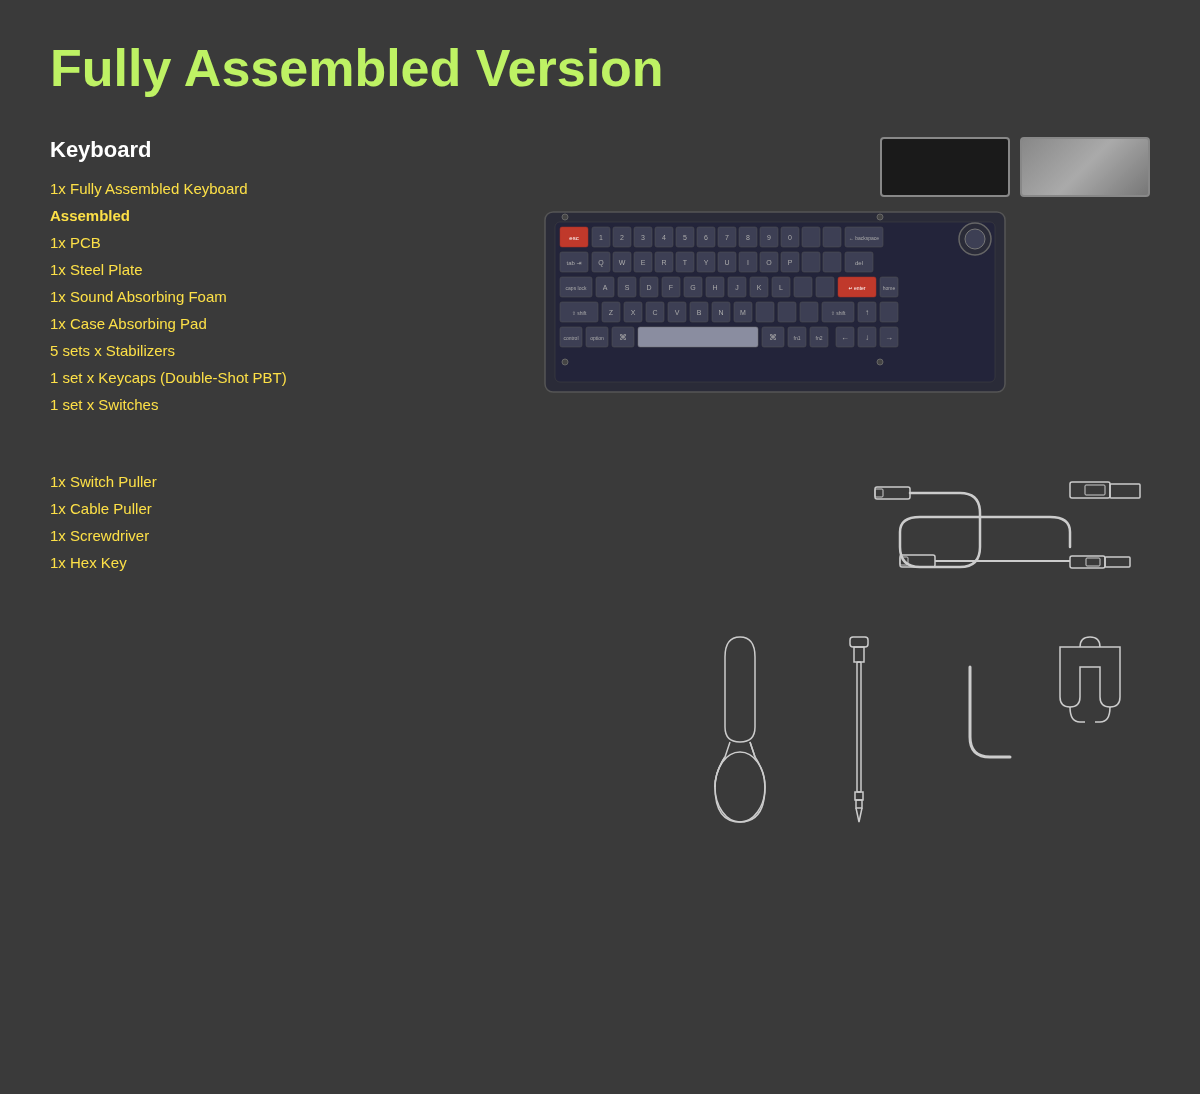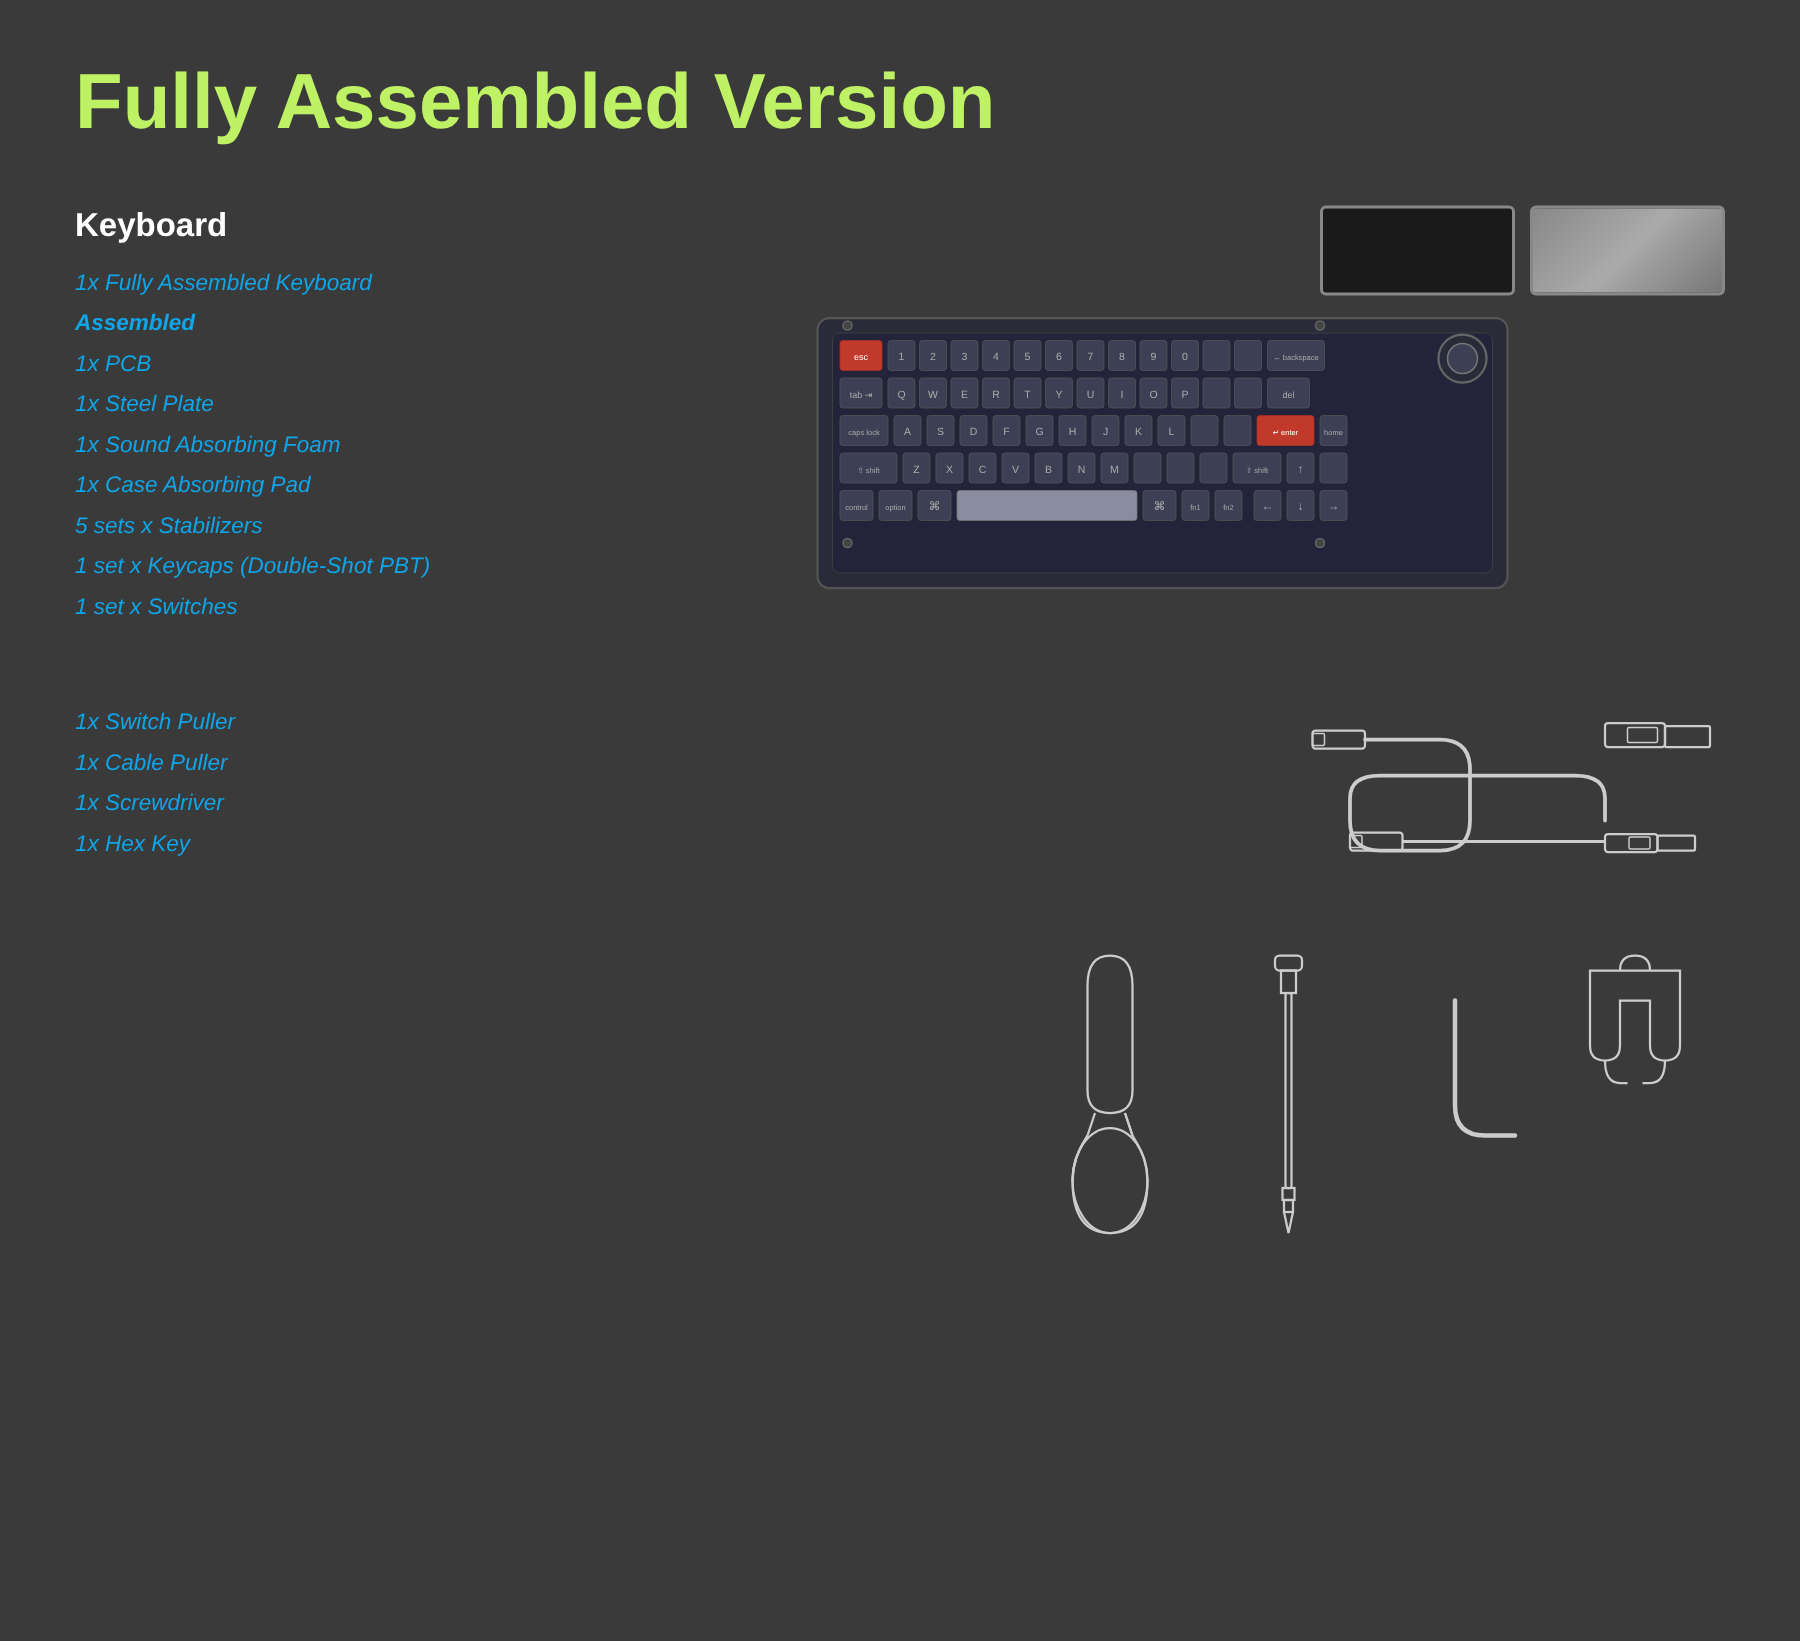--- a/index.html
+++ b/index.html
@@ -35,23 +35,22 @@
       margin-bottom: 12px;
     }
 
     .item-list {
       list-style: none;
       margin-bottom: 8px;
     }
 
     .item-list li {
       font-size: 15px;
-      color: #0ea5e9;
+      color: #fde047;
       line-height: 1.8;
-      font-style: italic;
     }
 
     .bold-label {
       font-weight: 700;
       color: #ffffff;
     }
 
     .section-gap {
       margin-bottom: 50px;
     }

